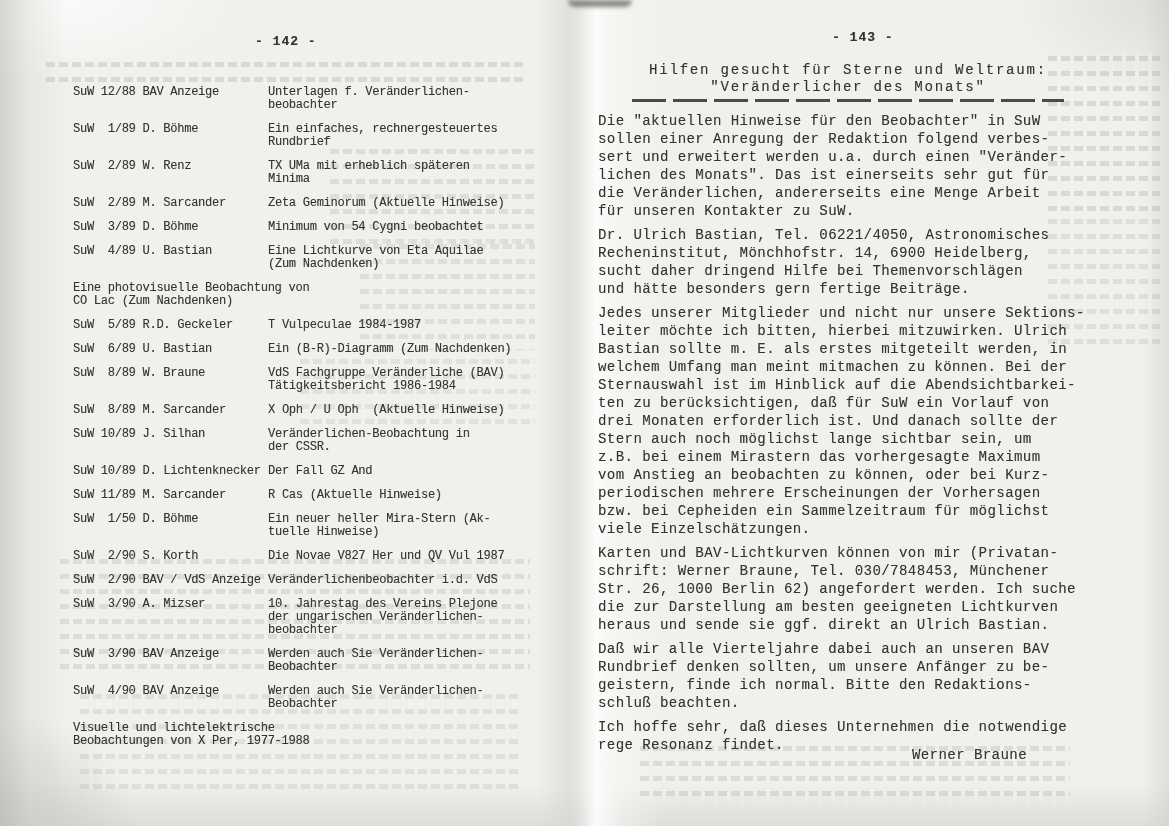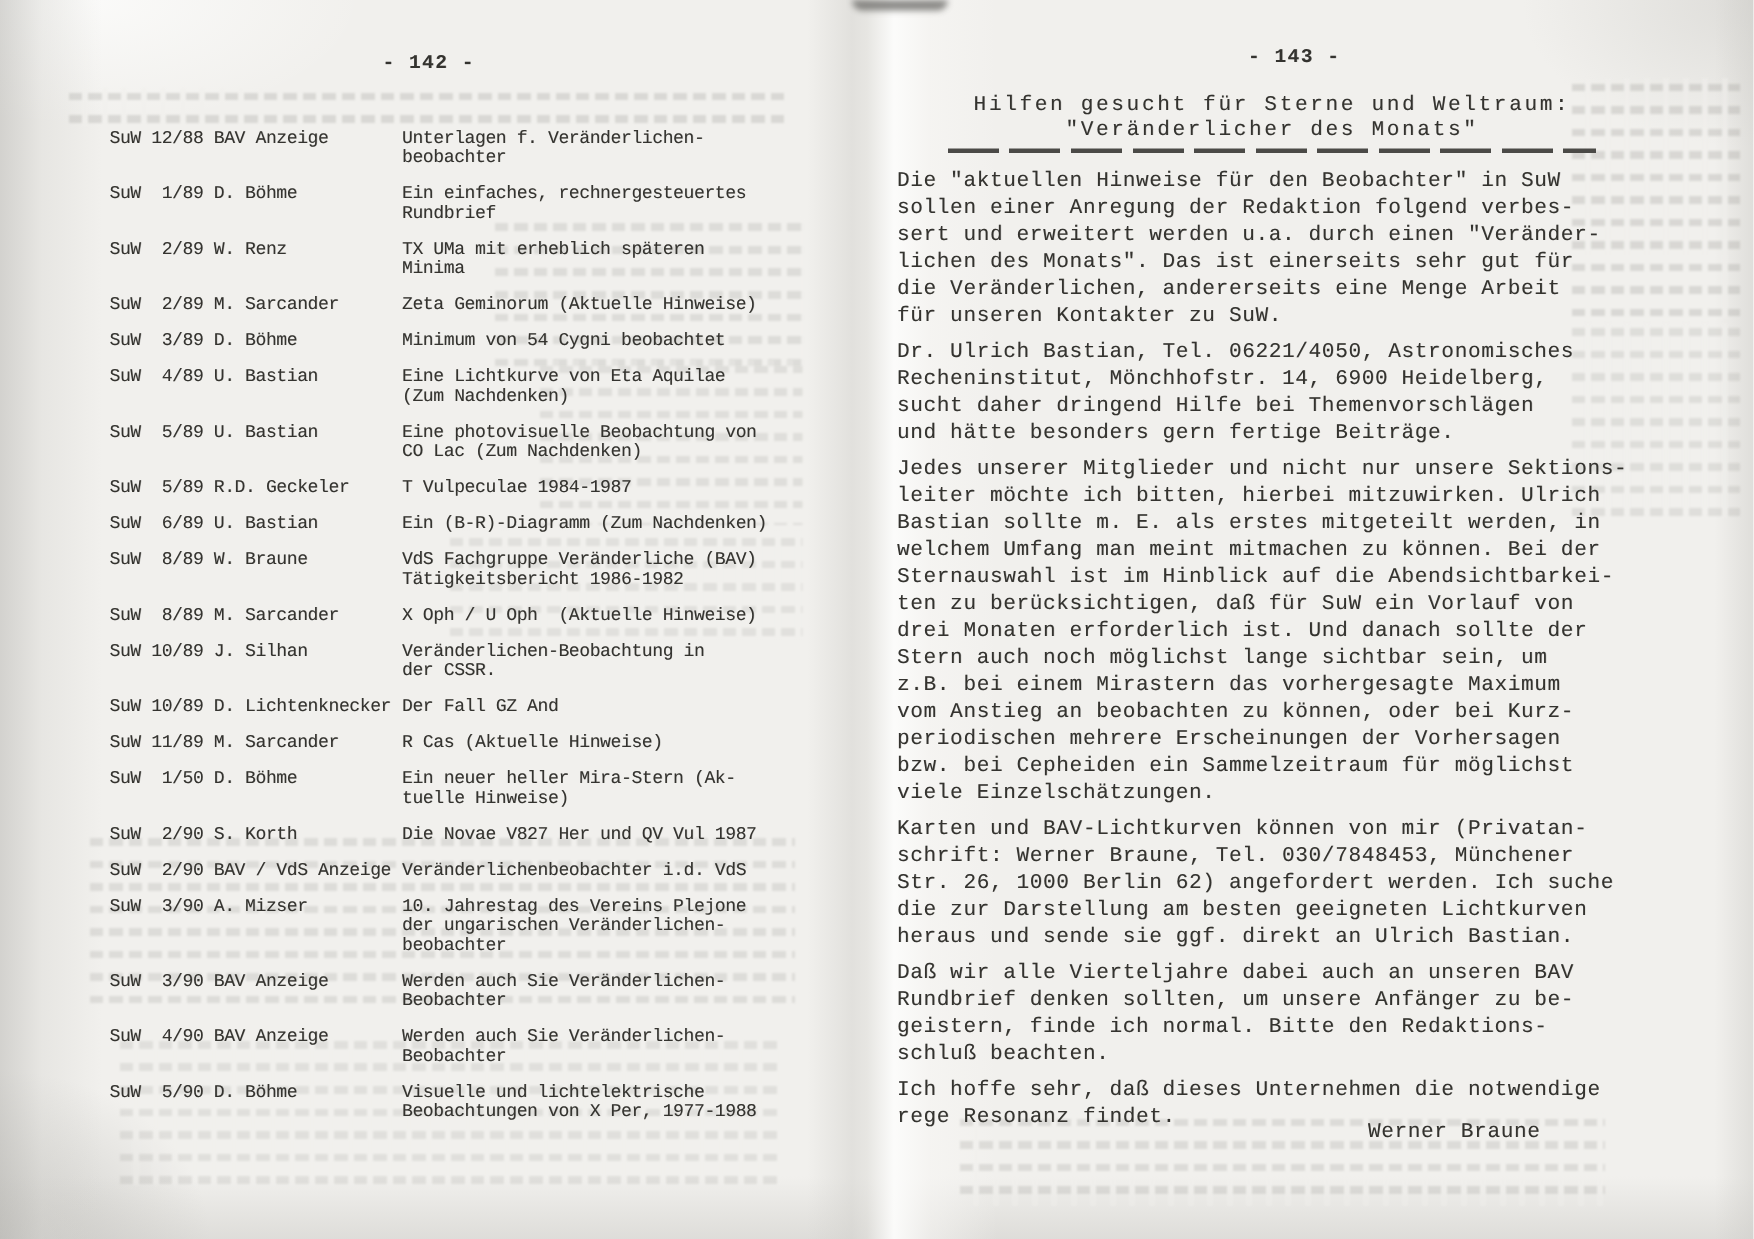--- a/index.html
+++ b/index.html
@@ -87,36 +87,35 @@
       <div class="row">
         <span class="ref">SuW  3/89 D. Böhme</span>
         <span class="title">Minimum von 54 Cygni beobachtet</span>
       </div>
       <div class="row">
         <span class="ref">SuW  4/89 U. Bastian</span>
         <span class="title">Eine Lichtkurve von Eta Aquilae
 (Zum Nachdenken)</span>
       </div>
       <div class="row">
-        <span class="ref">SuW  5/89 U. Bastian</span>
         <span class="title">Eine photovisuelle Beobachtung von
 CO Lac (Zum Nachdenken)</span>
       </div>
       <div class="row">
         <span class="ref">SuW  5/89 R.D. Geckeler</span>
         <span class="title">T Vulpeculae 1984-1987</span>
       </div>
       <div class="row">
         <span class="ref">SuW  6/89 U. Bastian</span>
         <span class="title">Ein (B-R)-Diagramm (Zum Nachdenken)</span>
       </div>
       <div class="row">
         <span class="ref">SuW  8/89 W. Braune</span>
         <span class="title">VdS Fachgruppe Veränderliche (BAV)
-Tätigkeitsbericht 1986-1982</span>
+Tätigkeitsbericht 1986-1984</span>
       </div>
       <div class="row">
         <span class="ref">SuW  8/89 M. Sarcander</span>
         <span class="title">X Oph / U Oph  (Aktuelle Hinweise)</span>
       </div>
       <div class="row">
         <span class="ref">SuW 10/89 J. Silhan</span>
         <span class="title">Veränderlichen-Beobachtung in
 der CSSR.</span>
       </div>
@@ -151,21 +150,20 @@
         <span class="ref">SuW  3/90 BAV Anzeige</span>
         <span class="title">Werden auch Sie Veränderlichen-
 Beobachter</span>
       </div>
       <div class="row">
         <span class="ref">SuW  4/90 BAV Anzeige</span>
         <span class="title">Werden auch Sie Veränderlichen-
 Beobachter</span>
       </div>
       <div class="row">
-        <span class="ref">SuW  5/90 D. Böhme</span>
         <span class="title">Visuelle und lichtelektrische
 Beobachtungen von X Per, 1977-1988</span>
       </div>
     </div>
   </div>
 
   <div>
     <div class="right-pagenum ink">- 143 -</div>
 
     <div class="right-content ink">

